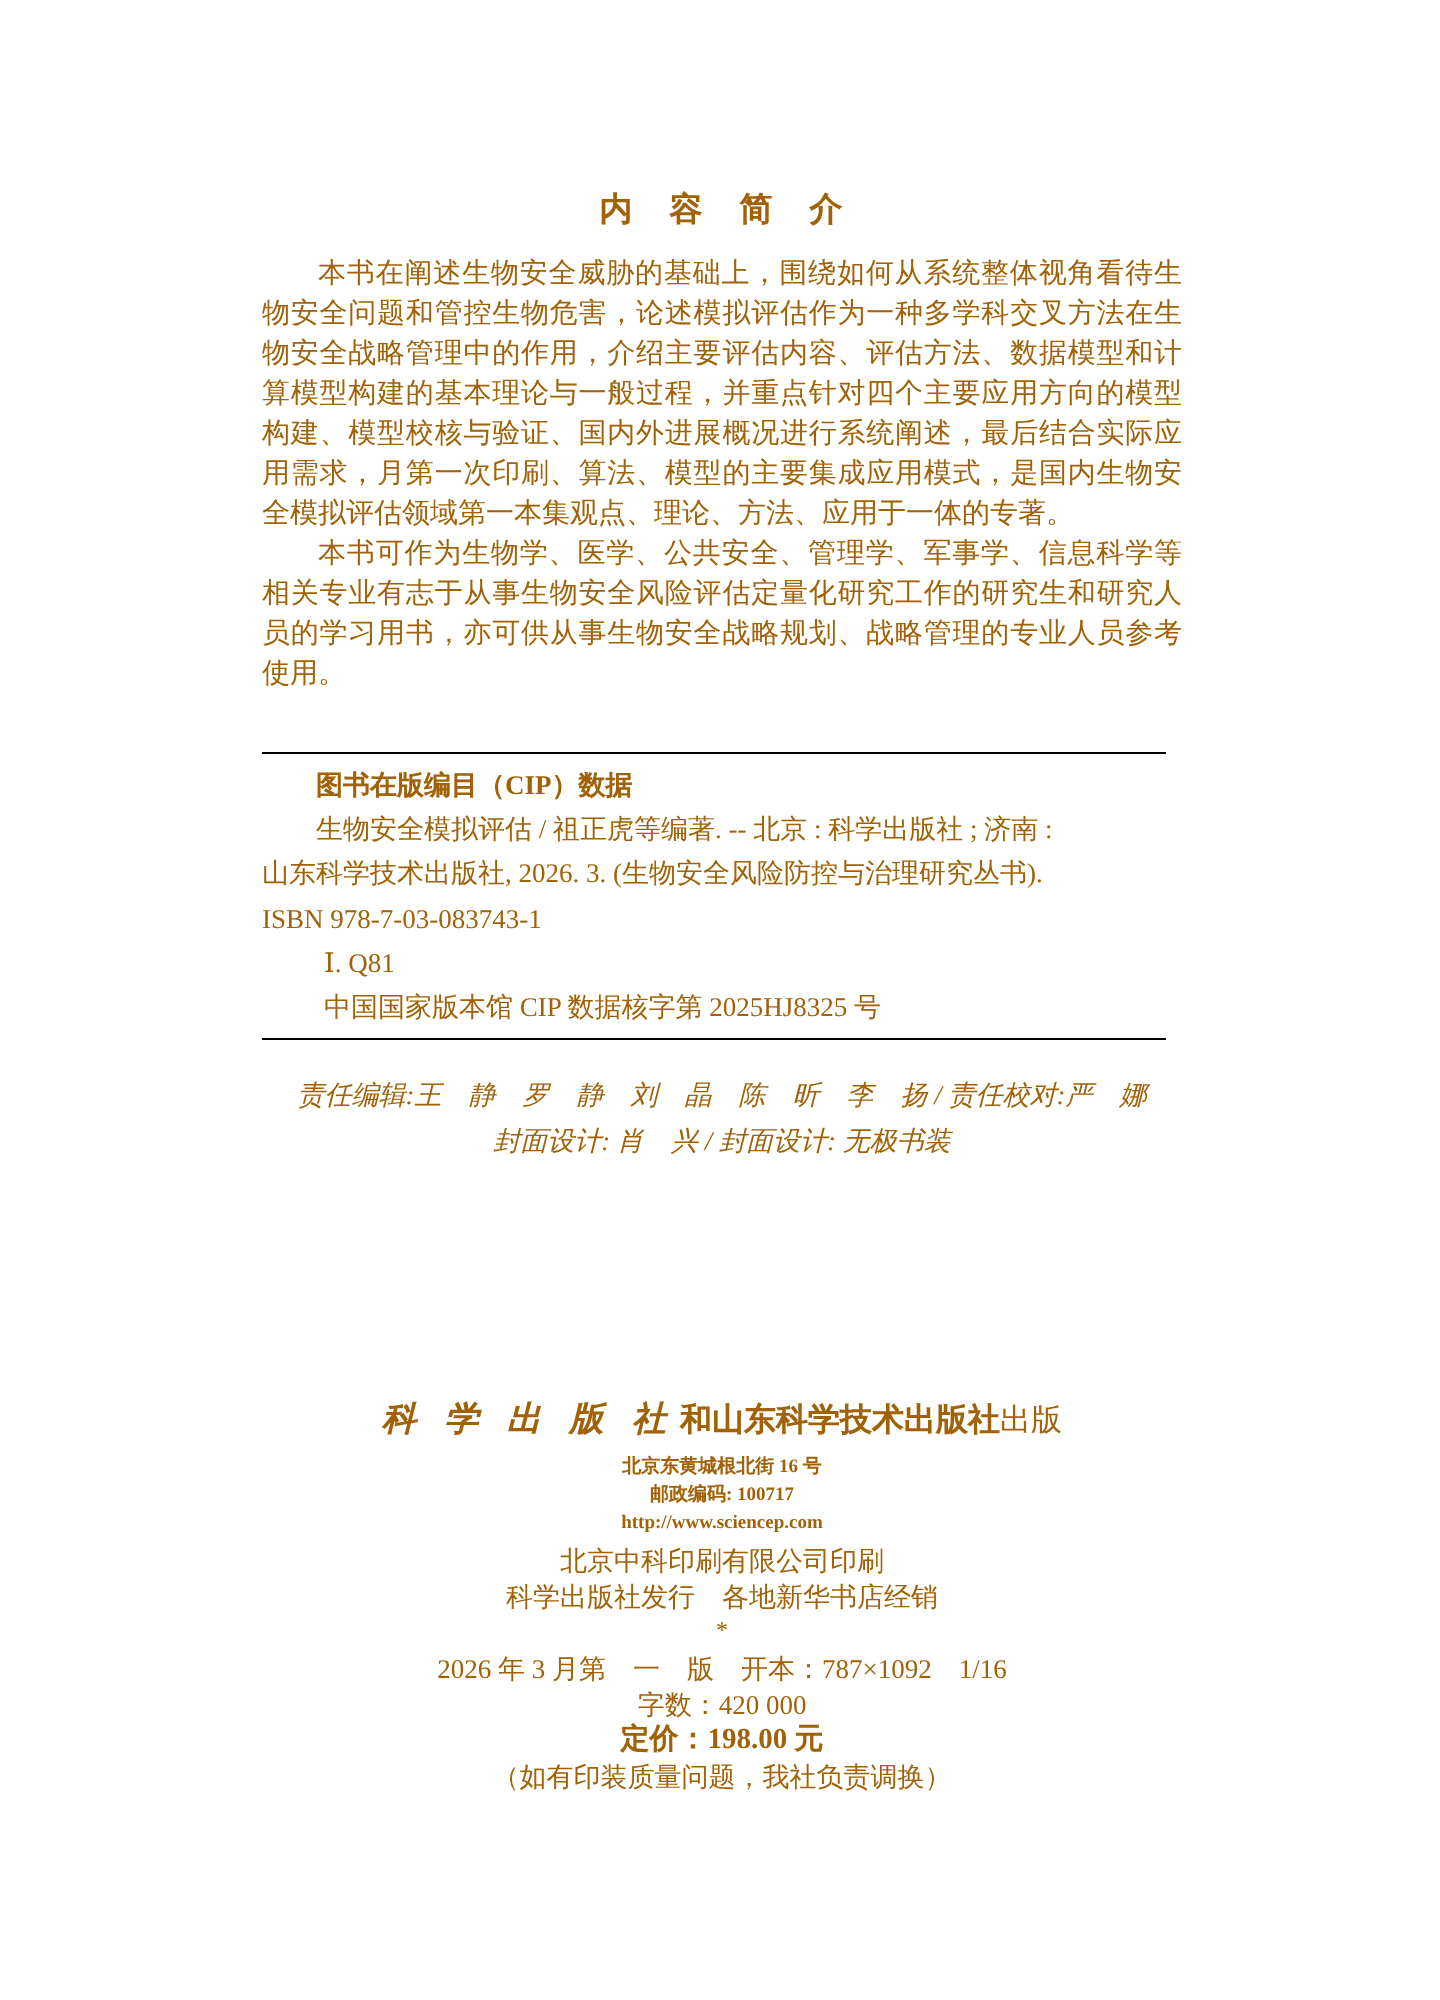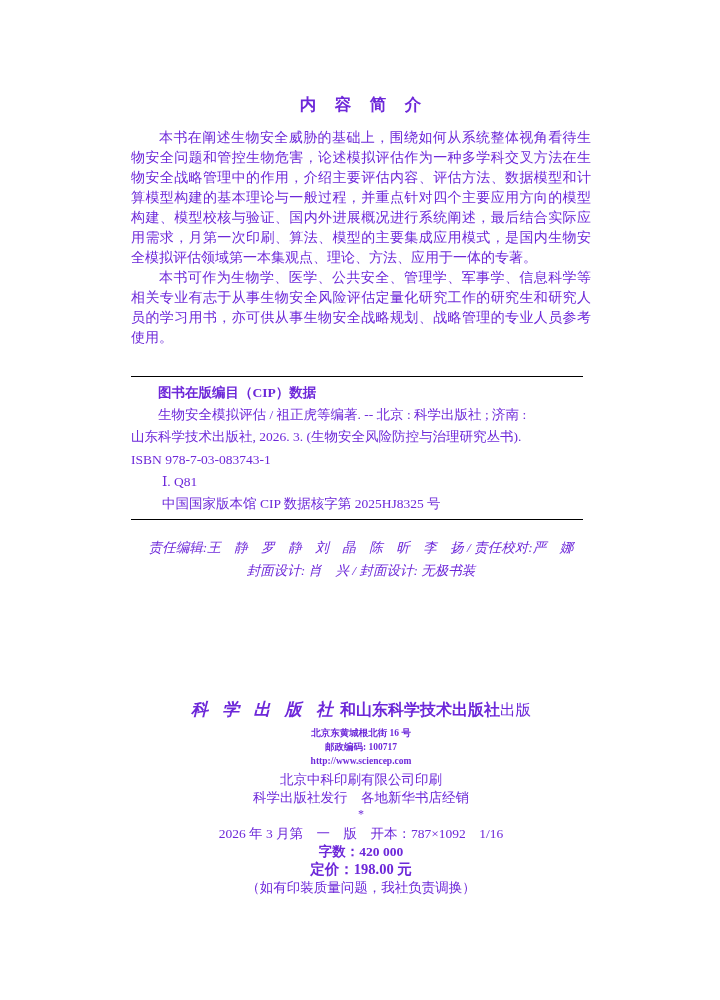--- a/index.html
+++ b/index.html
@@ -1,20 +1,20 @@
 <!DOCTYPE html>
 <html lang="zh"><head>
 <meta charset="utf-8">
 <style>
   html,body{margin:0;padding:0;background:#fff;}
   .page{
     position:relative;
     width:640px;height:1000px;
     background:#ffffff;
-    color:#6d28d9;
+    color:#a16207;
     font-family:"Liberation Serif","DejaVu Serif",serif;
     overflow:hidden;
   }
   section{position:absolute;left:131px;width:460px;}
 
   
   .intro{top:95px;}
   .intro h1{
     margin:0 0 13px 0;
     font-size:16.5px;font-weight:bold;
@@ -59,21 +59,21 @@
   .pub-suffix{font-size:15.5px;}
   .pub-small{font-size:9.5px;font-weight:bold;line-height:14px;}
   .pub-line{font-size:13.5px;line-height:17.5px;}
   .pub-printer{margin-top:3px;}
   .pub-star{font-size:12px;line-height:12px;margin-top:2px;}
   .pub-edition{
     display:inline-block;text-align:left;
     font-size:13.5px;line-height:18.5px;
     margin-top:5px;
   }
-  .pub-wordcount{font-size:13.5px;line-height:16px;font-weight:bold;}
+  .pub-wordcount{font-size:13.5px;line-height:16px;}
   .pub-price{font-size:14.5px;font-weight:bold;line-height:19px;}
   .pub-notice{font-size:13.5px;line-height:18px;}
 </style>
 </head>
 <body>
 
 <div class="page">
 
   <section class="intro">
     <h1>内　容　简　介</h1>

